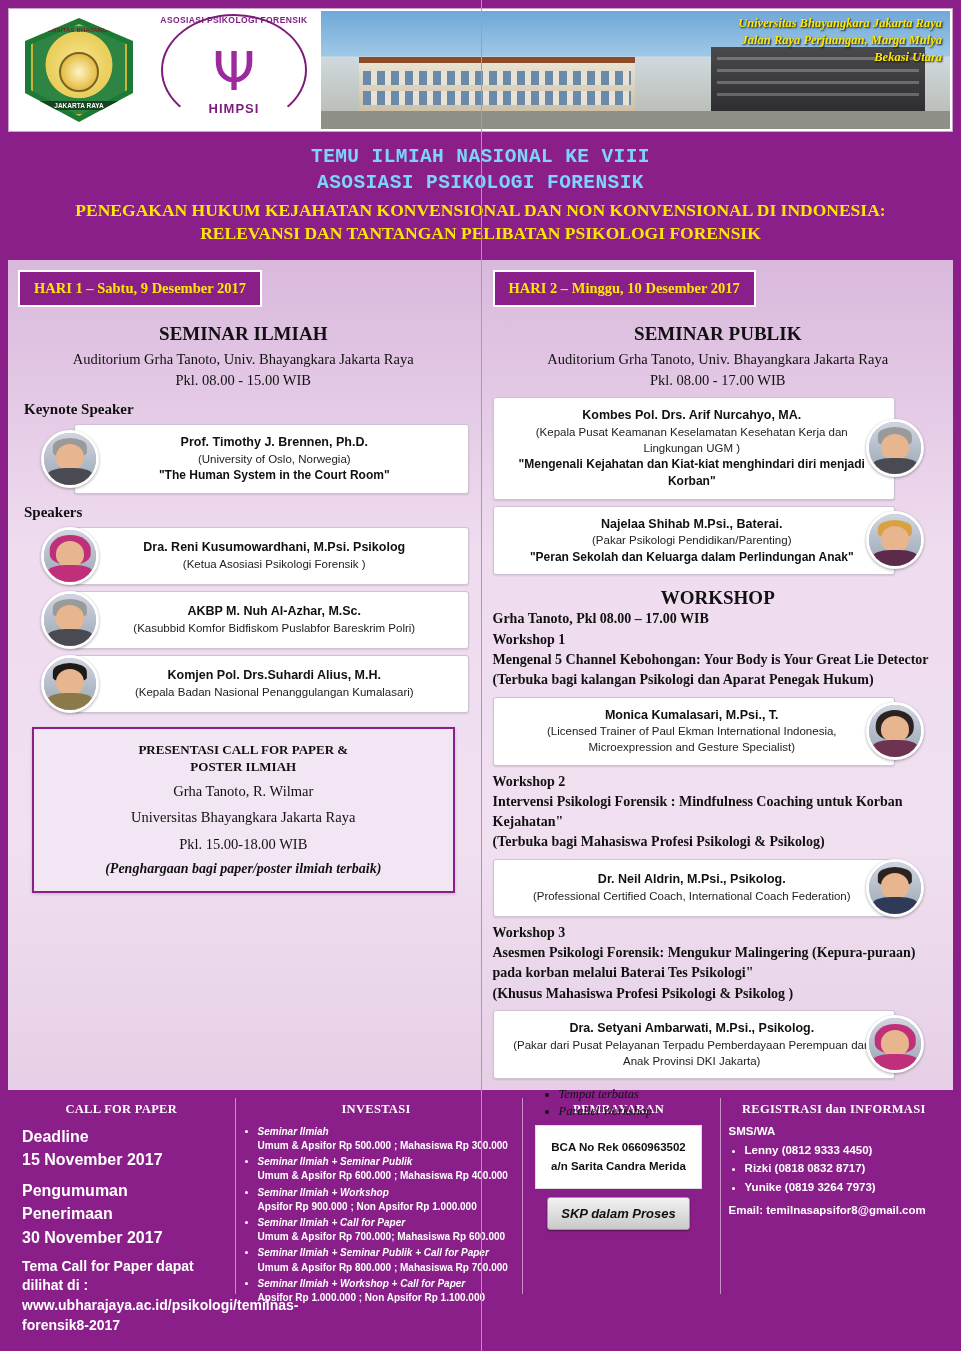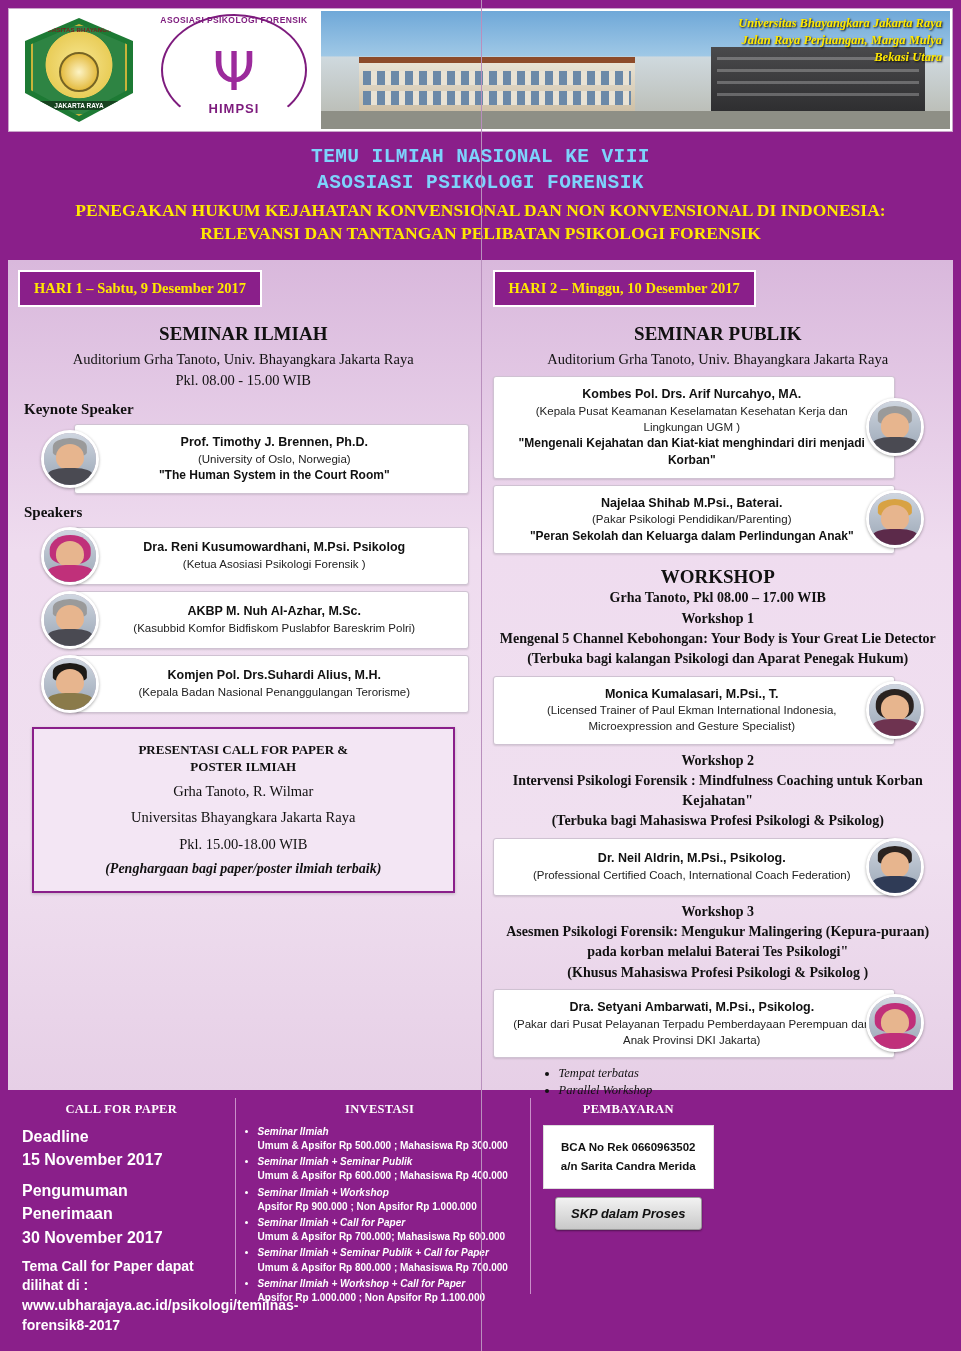--- a/index.html
+++ b/index.html
@@ -201,21 +201,21 @@
   .cfp-box .h {
     font-family:"Liberation Serif", serif; font-weight:bold; font-size:13px; line-height:1.35;
   }
   .cfp-box .l {
     font-family:"Liberation Serif", serif; font-size:14.5px; line-height:1.55; margin-top:4px;
   }
   .cfp-box .i {
     font-family:"Liberation Serif", serif; font-style:italic; font-weight:bold; font-size:14px; margin-top:6px;
   }
   .ws-title { text-align:center; font-family:"Liberation Serif", serif; font-weight:bold; font-size:19px; margin-top:12px;}
-  .ws-line { text-align:center; font-family:"Liberation Serif", serif; font-size:14px; line-height:1.45; }
+  .ws-line { font-family:"Liberation Serif", serif; font-size:14px; line-height:1.45; }
   .ws-line.b { font-weight:bold; }
   .notes { margin:8px 0 0 26px; font-family:"Liberation Serif", serif; font-style:italic; font-size:12.5px; }
   .notes li { margin:2px 0; }
   
   .footer {
     display:flex; background:#8a1f8a; color:#fff; padding:8px 6px 10px;
     gap:6px; height: 214px;
   }
   .fcol { padding:2px 8px; }
   .fcol h4 {
@@ -345,38 +345,39 @@
       <div class="card left-pad">
         <div class="avatar l v-khaki">
           <div class="av-bg"></div>
             <div class="av-face">
               <div class="f-hair"></div>
               <div class="f-skin"></div>
               <div class="f-body"></div>
             </div>
         </div>
         <div class="nm">Komjen  Pol. Drs.Suhardi Alius, M.H.</div>
-        <div class="dt">(Kepala  Badan Nasional Penanggulangan Terorisme)</div>
+        <div class="dt">(Kepala  Badan Nasional Penanggulangan Kumalasari)</div>
       </div>
 
       <div class="cfp-box">
         <div class="h">PRESENTASI CALL FOR PAPER &amp;</div>
         <div class="h">POSTER ILMIAH</div>
         <div class="l">Grha Tanoto, R. Wilmar</div>
         <div class="l">Universitas Bhayangkara Jakarta Raya</div>
         <div class="l">Pkl. 15.00-18.00 WIB</div>
         <div class="i">(Penghargaan bagi paper/poster ilmiah terbaik)</div>
       </div>
     </div>
 
     <div class="col">
       <div class="day-badge">HARI 2 – Minggu, 10 Desember 2017</div>
 
       <div class="sec-title">SEMINAR PUBLIK</div>
       <div class="sec-sub">Auditorium Grha Tanoto, Univ. Bhayangkara Jakarta Raya</div>
+      <div class="sec-sub">Pkl. 08.00 - 17.00 WIB</div>
 
       <div class="card right-pad">
         <div class="avatar r v-gray">
           <div class="av-bg"></div>
             <div class="av-face">
               <div class="f-hair"></div>
               <div class="f-skin"></div>
               <div class="f-body"></div>
             </div>
         </div>
@@ -505,15 +506,25 @@
 
     <div class="fcol f3">
       <h4>PEMBAYARAN</h4>
       <div class="pay-box">
         <div>BCA No Rek 0660963502</div>
         <div>a/n Sarita Candra Merida</div>
       </div>
       <div class="skp-box">SKP dalam Proses</div>
     </div>
 
+    <div class="fcol f4">
+      <h4>REGISTRASI dan INFORMASI</h4>
+      <div class="sms">SMS/WA</div>
+      <ul>
+        <li>Lenny (0812 9333 4450)</li>
+        <li>Rizki (0818 0832 8717)</li>
+        <li>Yunike (0819 3264 7973)</li>
+      </ul>
+      <div class="email">Email: temilnasapsifor8@gmail.com</div>
+    </div>
   </div>
 
 </div>
 
 </body></html>

